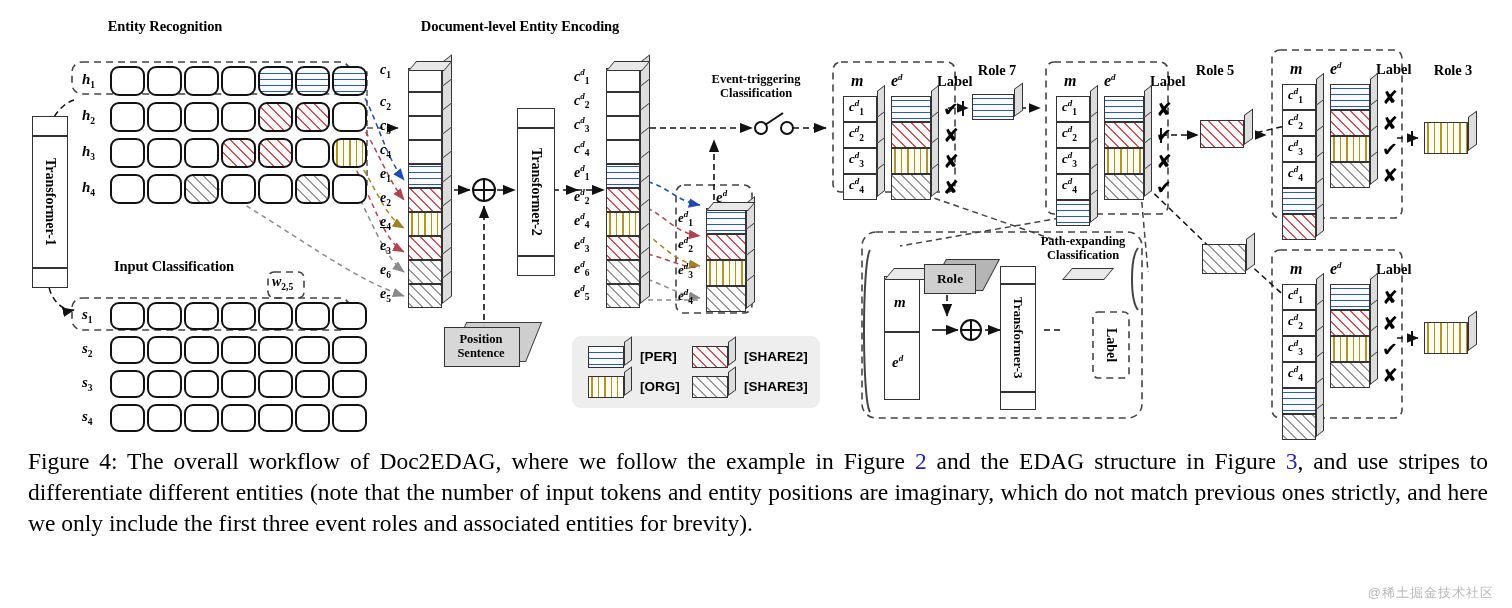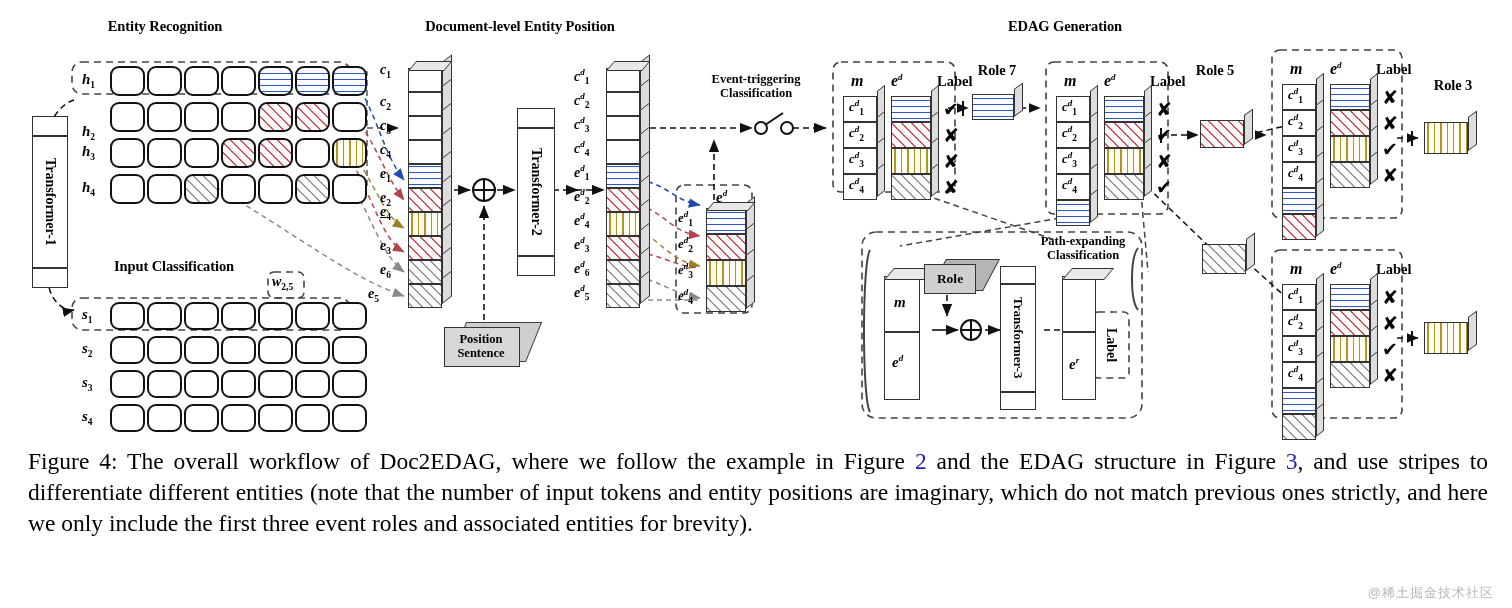--- a/index.html
+++ b/index.html
@@ -181,34 +181,33 @@
     <line x1="961" y1="330" x2="981" y2="330" stroke="#111" stroke-width="2"></line>
     <line x1="971" y1="320" x2="971" y2="340" stroke="#111" stroke-width="2"></line>
 
     <g stroke="#444" stroke-width="2" fill="none">
       <path d="M1138,248 C1130,258 1130,300 1138,310"></path>
       <path d="M870,250 C862,262 862,400 870,412"></path>
     </g>
   </svg>
 
   <div class="abs hdr" style="left:80px;top:18px;width:170px;">Entity Recognition</div>
-  <div class="abs hdr" style="left:385px;top:18px;width:270px;">Document-level Entity Position</div>
-  <div class="abs hdr" style="left:930px;top:18px;width:270px;">EDAG Generation</div>
+  <div class="abs hdr" style="left:385px;top:18px;width:270px;">Document-level Entity Encoding</div>
   <div class="abs hdr" style="left:84px;top:258px;width:180px;">Input Classification</div>
 
   <div class="abs" style="left:32px;top:116px;width:34px;height:170px;border:1.8px solid #333;background:#fff;">
     <div style="position:absolute;left:0;top:18px;width:100%;height:1.8px;background:#333;"></div>
     <div style="position:absolute;left:0;bottom:18px;width:100%;height:1.8px;background:#333;"></div>
     <div class="vert" style="position:absolute;left:0;top:0;width:34px;height:170px;
          display:flex;align-items:center;justify-content:center;font-weight:bold;font-size:14px;">Transformer-1</div>
   </div>
 
   <div id="hlabels">
       <span class="mlab" style="font-size: 15px; position: absolute; left: 82px; top: 71px;">h<sub>1</sub></span>
-      <span class="mlab" style="font-size: 15px; position: absolute; left: 82px; top: 123px;">h<sub>2</sub></span>
+      <span class="mlab" style="font-size: 15px; position: absolute; left: 82px; top: 107px;">h<sub>2</sub></span>
       <span class="mlab" style="font-size: 15px; position: absolute; left: 82px; top: 143px;">h<sub>3</sub></span>
       <span class="mlab" style="font-size: 15px; position: absolute; left: 82px; top: 179px;">h<sub>4</sub></span>
     </div>
   <div id="hgrid">
       <div class="tok" style="left:110px;top:66px;width:35px;height:30px;background:#ffffff;"></div>
       <div class="tok" style="left:147px;top:66px;width:35px;height:30px;background:#ffffff;"></div>
       <div class="tok" style="left:184px;top:66px;width:35px;height:30px;background:#ffffff;"></div>
       <div class="tok" style="left:221px;top:66px;width:35px;height:30px;background:#ffffff;"></div>
       <div class="tok" style="left:258px;top:66px;width:35px;height:30px;background:repeating-linear-gradient(0deg,#fbfcff 0 2px,#2b57c8 2px 3.4px,#fbfcff 3.4px 6px);"></div>
       <div class="tok" style="left:295px;top:66px;width:35px;height:30px;background:repeating-linear-gradient(0deg,#fbfcff 0 2px,#2b57c8 2px 3.4px,#fbfcff 3.4px 6px);"></div>
@@ -300,24 +299,24 @@
       <div style="position:absolute;left:408px;top:284px;width:34px;height:24px;box-sizing:border-box;border:1.6px solid #333;background:repeating-linear-gradient(45deg,#fbfbfb 0 2px,#9a9a9a 2px 3.3px,#fbfbfb 3.3px 7px);"></div>
       <div style="position:absolute;left:408px;top:61px;width:34px;height:8px;background:#e8e8e8;border:1.4px solid #333;transform:skewX(-40deg);transform-origin:bottom left;"></div>
     </div>
   <div id="mstack-labels">
       <span class="mlab" style="font-size: 14px; position: absolute; left: 380px; top: 62px;">c<sub>1</sub></span>
       <span class="mlab" style="font-size: 14px; position: absolute; left: 380px; top: 94px;">c<sub>2</sub></span>
       <span class="mlab" style="font-size: 14px; position: absolute; left: 380px; top: 118px;">c<sub>3</sub></span>
       <span class="mlab" style="font-size: 14px; position: absolute; left: 380px; top: 142px;">c<sub>4</sub></span>
       <span class="mlab" style="font-size: 14px; position: absolute; left: 380px; top: 166px;">e<sub>1</sub></span>
       <span class="mlab" style="font-size: 14px; position: absolute; left: 380px; top: 190px;">e<sub>2</sub></span>
-      <span class="mlab" style="font-size: 14px; position: absolute; left: 380px; top: 204px; text-decoration: underline;">e<sub>4</sub></span>
+      <span class="mlab" style="font-size: 14px; position: absolute; left: 380px; top: 214px; text-decoration: underline;">e<sub>4</sub></span>
       <span class="mlab" style="font-size: 14px; position: absolute; left: 380px; top: 238px;">e<sub>3</sub></span>
       <span class="mlab" style="font-size: 14px; position: absolute; left: 380px; top: 262px;">e<sub>6</sub></span>
-      <span class="mlab" style="font-size: 14px; position: absolute; left: 368px; top: 286px; text-align: center;">e<sub>5</sub></span>
+      <span class="mlab" style="font-size: 14px; position: absolute; left: 380px; top: 286px; text-align: center;">e<sub>5</sub></span>
     </div>
 
   <div class="abs" style="left:444px;top:322px;width:80px;height:44px;">
     <div style="position:absolute;left:6px;top:0;width:74px;height:38px;background:#cccccc;
                 border:1.6px solid #333;transform:skewX(-22deg);transform-origin:bottom left;
                 opacity:.95;"></div>
     <div style="position:absolute;left:0;top:5px;width:74px;height:38px;background:#d7d7d7;
                 border:1.6px solid #333;"></div>
     <div style="position:absolute;left:0;top:5px;width:74px;height:38px;display:flex;
                 flex-direction:column;align-items:center;justify-content:center;">
@@ -388,20 +387,36 @@
       <span class="mlab" style="font-size: 13px; position: absolute; left: 678px; top: 235px;">e<sup>d</sup><sub>2</sub></span>
       <span class="mlab" style="font-size: 13px; position: absolute; left: 678px; top: 261px;">e<sup>d</sup><sub>3</sub></span>
       <span class="mlab" style="font-size: 13px; position: absolute; left: 678px; top: 287px;">e<sup>d</sup><sub>4</sub></span>
     </div>
 
   <div class="abs" style="left:686px;top:72px;width:140px;">
     <div class="sub">Event-triggering</div>
     <div class="sub">Classification</div>
   </div>
 
+  <div class="legend" style="left:572px;top:336px;width:248px;height:72px;">
+    <div id="legendInner" style="position:relative;width:100%;height:100%;">
+        <div style="position:absolute;left:16px;top:10px;width:36px;height:22px;box-sizing:border-box;border:1.5px solid #333;background:repeating-linear-gradient(0deg,#fbfcff 0 2px,#2b57c8 2px 3.4px,#fbfcff 3.4px 6px);"></div>
+        <div style="position:absolute;left:52px;top:6px;width:6px;height:22px;background:#ddd;border:1.2px solid #333;transform:skewY(-36deg);transform-origin:bottom left;"></div>
+        <div class="legtxt" style="position:absolute;left:68px;top:13px;">[PER]</div>
+        <div style="position:absolute;left:16px;top:40px;width:36px;height:22px;box-sizing:border-box;border:1.5px solid #333;background:repeating-linear-gradient(90deg,#fffdf0 0 2.4px,#b3932c 2.4px 3.9px,#fffdf0 3.9px 6.4px);"></div>
+        <div style="position:absolute;left:52px;top:36px;width:6px;height:22px;background:#ddd;border:1.2px solid #333;transform:skewY(-36deg);transform-origin:bottom left;"></div>
+        <div class="legtxt" style="position:absolute;left:68px;top:43px;">[ORG]</div>
+        <div style="position:absolute;left:120px;top:10px;width:36px;height:22px;box-sizing:border-box;border:1.5px solid #333;background:repeating-linear-gradient(45deg,#fffafa 0 2px,#cc5560 2px 3.3px,#fffafa 3.3px 7px);"></div>
+        <div style="position:absolute;left:156px;top:6px;width:6px;height:22px;background:#ddd;border:1.2px solid #333;transform:skewY(-36deg);transform-origin:bottom left;"></div>
+        <div class="legtxt" style="position:absolute;left:172px;top:13px;">[SHARE2]</div>
+        <div style="position:absolute;left:120px;top:40px;width:36px;height:22px;box-sizing:border-box;border:1.5px solid #333;background:repeating-linear-gradient(45deg,#fbfbfb 0 2px,#9a9a9a 2px 3.3px,#fbfbfb 3.3px 7px);"></div>
+        <div style="position:absolute;left:156px;top:36px;width:6px;height:22px;background:#ddd;border:1.2px solid #333;transform:skewY(-36deg);transform-origin:bottom left;"></div>
+        <div class="legtxt" style="position:absolute;left:172px;top:43px;">[SHARE3]</div>
+      </div>
+  </div>
 
   <div id="tables">
       <span class="mlab" style="font-size: 16px; position: absolute; left: 851px; top: 72px;">m</span>
       <span class="mlab" style="font-size: 16px; position: absolute; left: 891px; top: 72px;">e<sup>d</sup></span>
       <div style="position:absolute;left:937px;top:73px;font-family:&quot;Liberation Serif&quot;,serif;font-weight:bold;font-size:14.5px;">Label</div>
       <div style="position:absolute;left:877px;top:91px;width:6px;height:26px;background:#ddd;border:1.2px solid #333;transform:skewY(-38deg);transform-origin:bottom left;"></div>
       <div style="position:absolute;left:843px;top:96px;width:34px;height:26px;box-sizing:border-box;border:1.7px solid #333;background:#fff;"></div>
       <span class="mlab" style="font-size: 13px; position: absolute; left: 849px; top: 98px;">c<sup>d</sup><sub>1</sub></span>
       <div style="position:absolute;left:931px;top:91px;width:6px;height:26px;background:#ddd;border:1.2px solid #333;transform:skewY(-38deg);transform-origin:bottom left;"></div>
       <div style="position:absolute;left:891px;top:96px;width:40px;height:26px;box-sizing:border-box;border:1.6px solid #333;background:repeating-linear-gradient(0deg,#fbfcff 0 2px,#2b57c8 2px 3.4px,#fbfcff 3.4px 6px);"></div>
@@ -512,21 +527,21 @@
       <div style="position:absolute;left:1330px;top:362px;width:40px;height:26px;box-sizing:border-box;border:1.6px solid #333;background:repeating-linear-gradient(45deg,#fbfbfb 0 2px,#9a9a9a 2px 3.3px,#fbfbfb 3.3px 7px);"></div>
       <div class="mark" style="left:1382px;top:366px;">✘</div>
       <div style="position:absolute;left:1316px;top:383px;width:6px;height:26px;background:#ddd;border:1.2px solid #333;transform:skewY(-38deg);transform-origin:bottom left;"></div>
       <div style="position:absolute;left:1282px;top:388px;width:34px;height:26px;box-sizing:border-box;border:1.7px solid #333;background:repeating-linear-gradient(0deg,#fbfcff 0 2px,#2b57c8 2px 3.4px,#fbfcff 3.4px 6px);"></div>
       <div style="position:absolute;left:1316px;top:409px;width:6px;height:26px;background:#ddd;border:1.2px solid #333;transform:skewY(-38deg);transform-origin:bottom left;"></div>
       <div style="position:absolute;left:1282px;top:414px;width:34px;height:26px;box-sizing:border-box;border:1.7px solid #333;background:repeating-linear-gradient(45deg,#fbfbfb 0 2px,#9a9a9a 2px 3.3px,#fbfbfb 3.3px 7px);"></div>
     </div>
 
   <div class="abs hdr" style="left:962px;top:62px;width:70px;">Role 7</div>
   <div class="abs hdr" style="left:1180px;top:62px;width:70px;">Role 5</div>
-  <div class="abs hdr" style="left:1418px;top:77px;width:70px;text-align:center;">Role 3</div>
+  <div class="abs hdr" style="left:1418px;top:62px;width:70px;text-align:center;">Role 3</div>
 
   <div id="chips">
       <div style="position:absolute;left:1014px;top:89px;width:7px;height:26px;background:#ddd;border:1.3px solid #333;transform:skewY(-36deg);transform-origin:bottom left;"></div>
       <div style="position:absolute;left:972px;top:94px;width:42px;height:26px;box-sizing:border-box;border:1.7px solid #333;background:repeating-linear-gradient(0deg,#fbfcff 0 2px,#2b57c8 2px 3.4px,#fbfcff 3.4px 6px);"></div>
       <div style="position:absolute;left:1244px;top:115px;width:7px;height:28px;background:#ddd;border:1.3px solid #333;transform:skewY(-36deg);transform-origin:bottom left;"></div>
       <div style="position:absolute;left:1200px;top:120px;width:44px;height:28px;box-sizing:border-box;border:1.7px solid #333;background:repeating-linear-gradient(45deg,#fffafa 0 2px,#cc5560 2px 3.3px,#fffafa 3.3px 7px);"></div>
       <div style="position:absolute;left:1246px;top:239px;width:7px;height:30px;background:#ddd;border:1.3px solid #333;transform:skewY(-36deg);transform-origin:bottom left;"></div>
       <div style="position:absolute;left:1202px;top:244px;width:44px;height:30px;box-sizing:border-box;border:1.7px solid #333;background:repeating-linear-gradient(45deg,#fbfbfb 0 2px,#9a9a9a 2px 3.3px,#fbfbfb 3.3px 7px);"></div>
       <div style="position:absolute;left:1468px;top:117px;width:7px;height:32px;background:#ddd;border:1.3px solid #333;transform:skewY(-36deg);transform-origin:bottom left;"></div>
       <div style="position:absolute;left:1424px;top:122px;width:44px;height:32px;box-sizing:border-box;border:1.7px solid #333;background:repeating-linear-gradient(90deg,#fffdf0 0 2.4px,#b3932c 2.4px 3.9px,#fffdf0 3.9px 6.4px);"></div>
@@ -558,26 +573,20 @@
                 font-family:'Liberation Serif',serif;font-weight:bold;font-size:13.5px;">Role</div>
   </div>
 
   <div class="abs" style="left:1000px;top:266px;width:34px;height:142px;border:1.8px solid #333;background:#fff;">
     <div style="position:absolute;left:0;top:16px;width:100%;height:1.8px;background:#333;"></div>
     <div style="position:absolute;left:0;bottom:16px;width:100%;height:1.8px;background:#333;"></div>
     <div class="vert" style="position:absolute;left:0;top:0;width:34px;height:142px;
          display:flex;align-items:center;justify-content:center;font-weight:bold;font-size:13px;">Transformer-3</div>
   </div>
 
-  <div class="abs" style="left:1062px;top:276px;width:32px;height:122px;border:1.8px solid #333;background:#fff;">
-    <div style="position:absolute;left:0;top:54px;width:100%;height:1.8px;background:#333;"></div>
-    <div class="mlab" style="position:absolute;left:6px;top:78px;font-size:15px;">
-      <span>e</span><sup>r</sup>
-    </div>
-  </div>
   <div class="abs" style="left:1062px;top:268px;width:40px;height:10px;background:#e9e9e9;
               border:1.5px solid #333;transform:skewX(-40deg);transform-origin:bottom left;"></div>
 
   <div class="abs vert" style="left:1095px;top:314px;width:32px;height:62px;
        display:flex;align-items:center;justify-content:center;font-family:'Liberation Serif',serif;
        font-weight:bold;font-size:14px;">Label</div>
 
 </div>
 
 <div class="caption">

